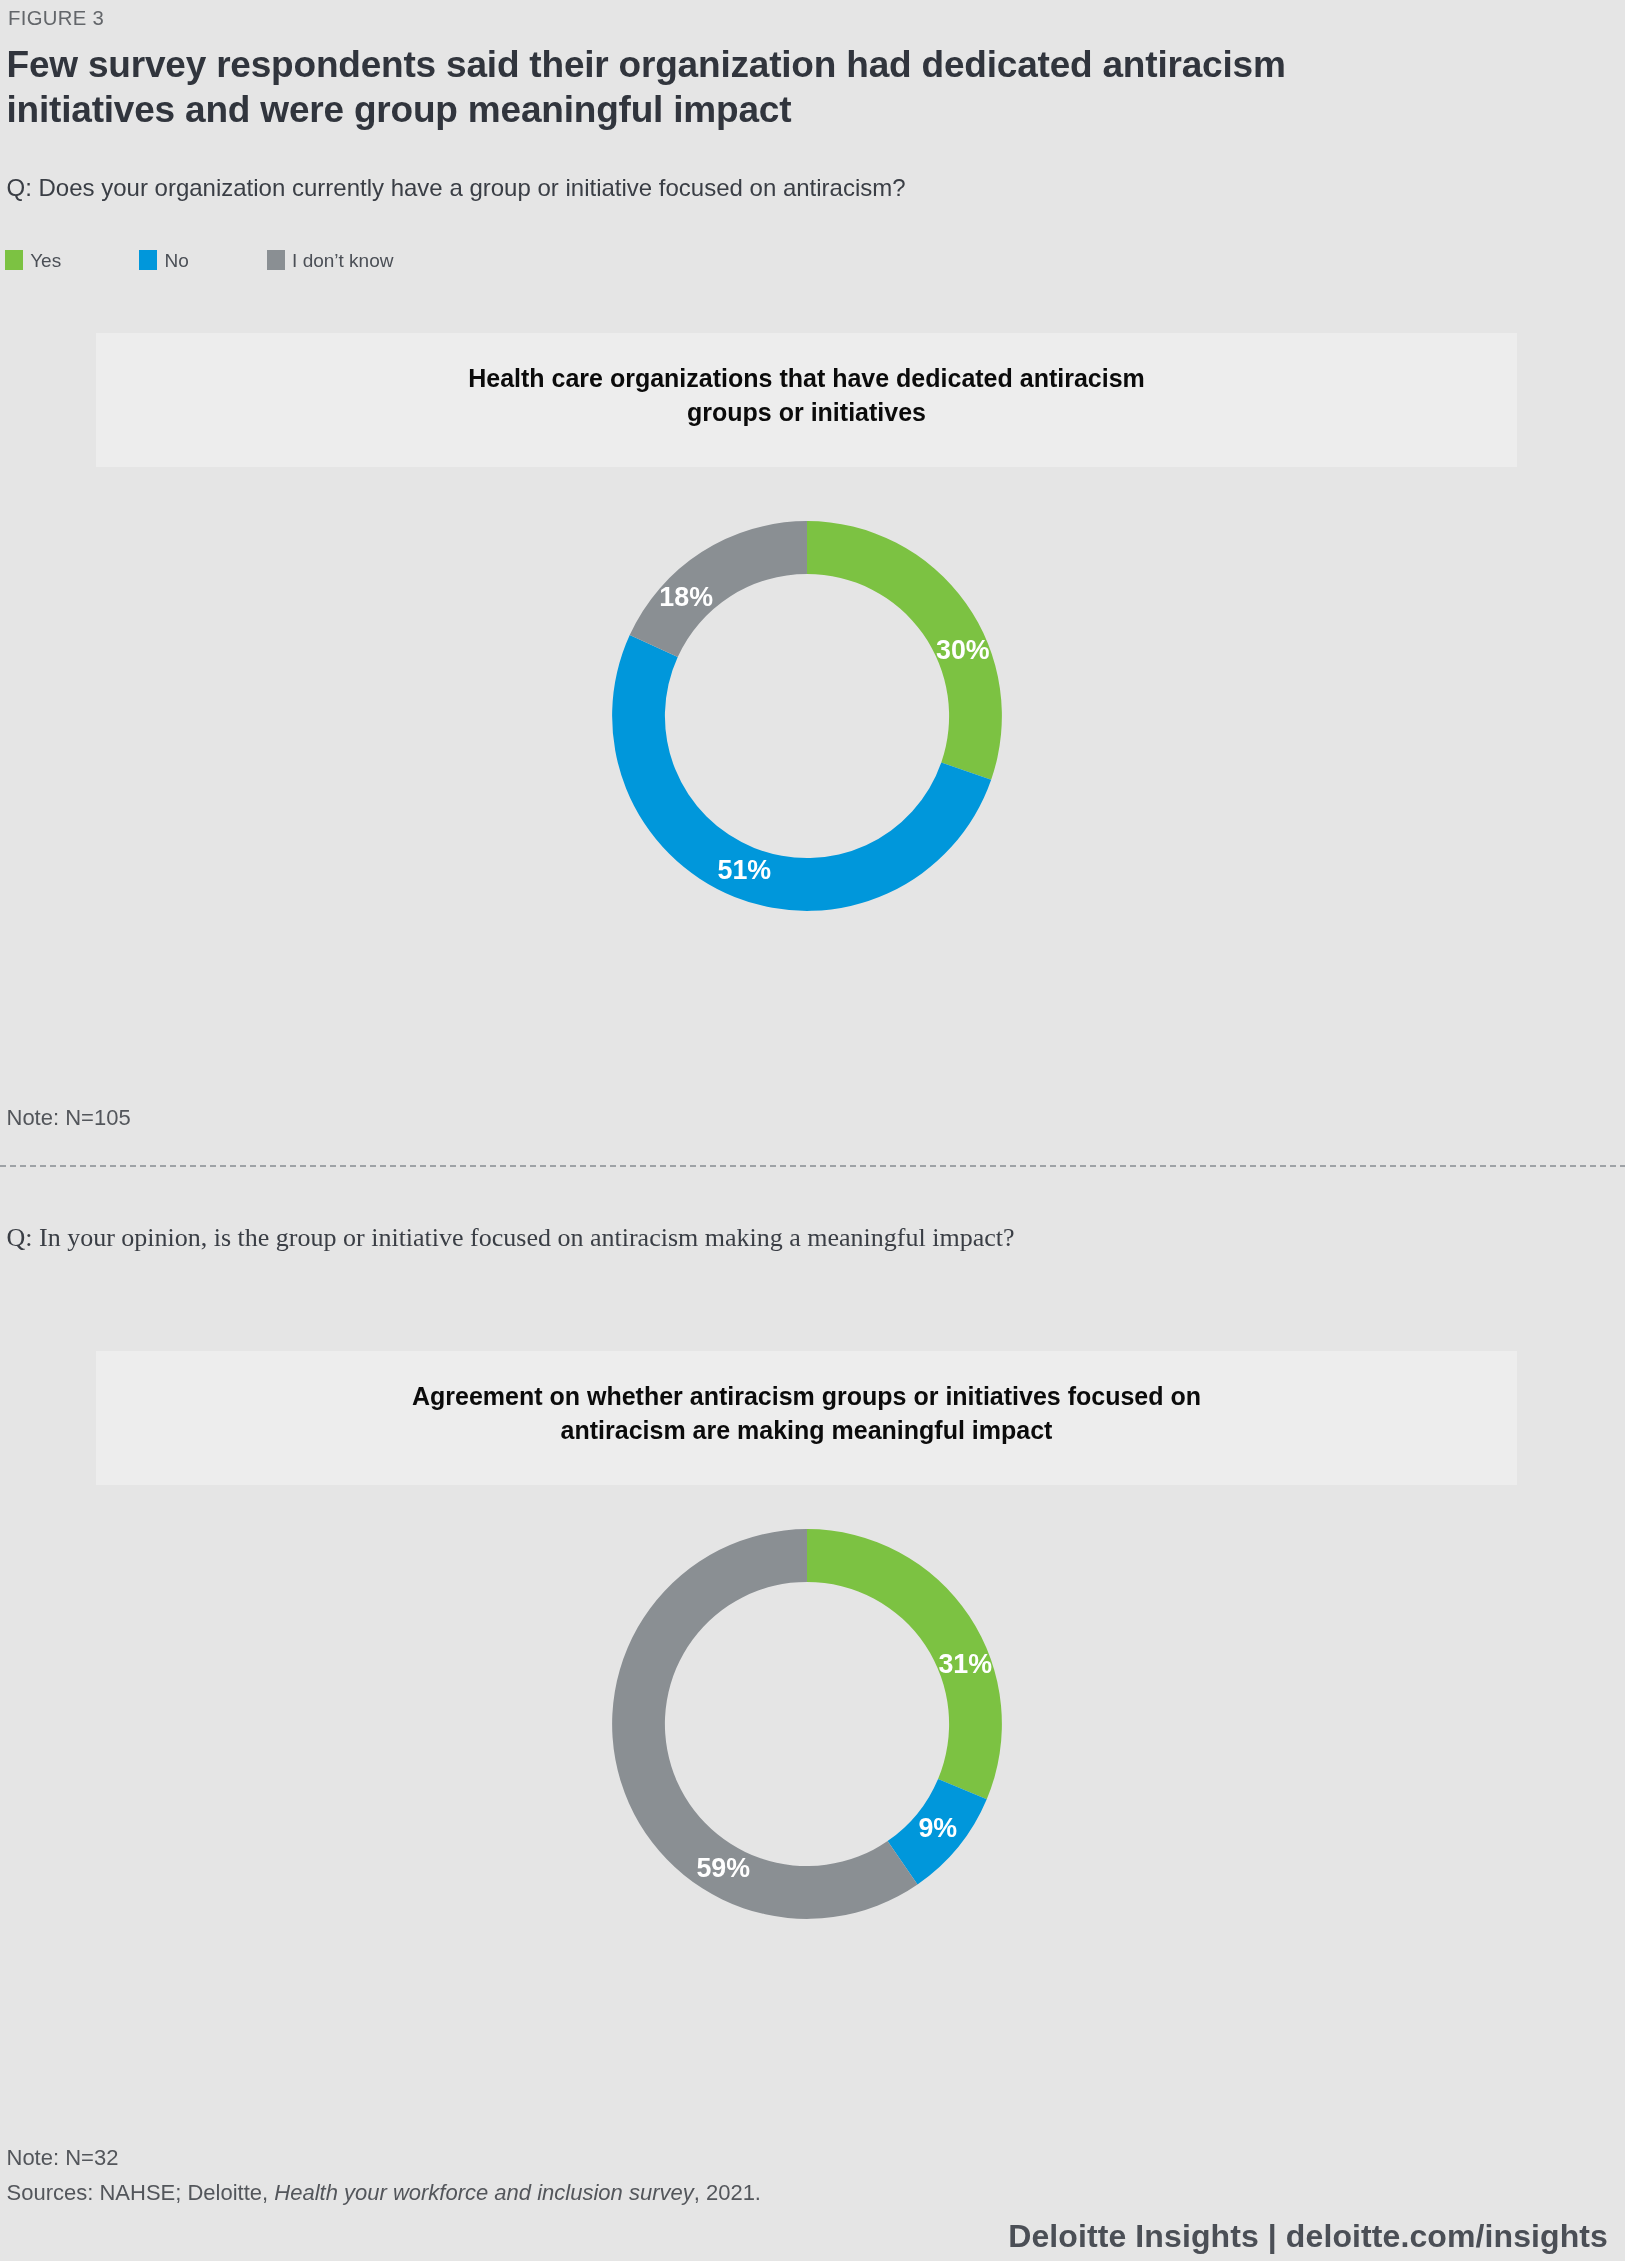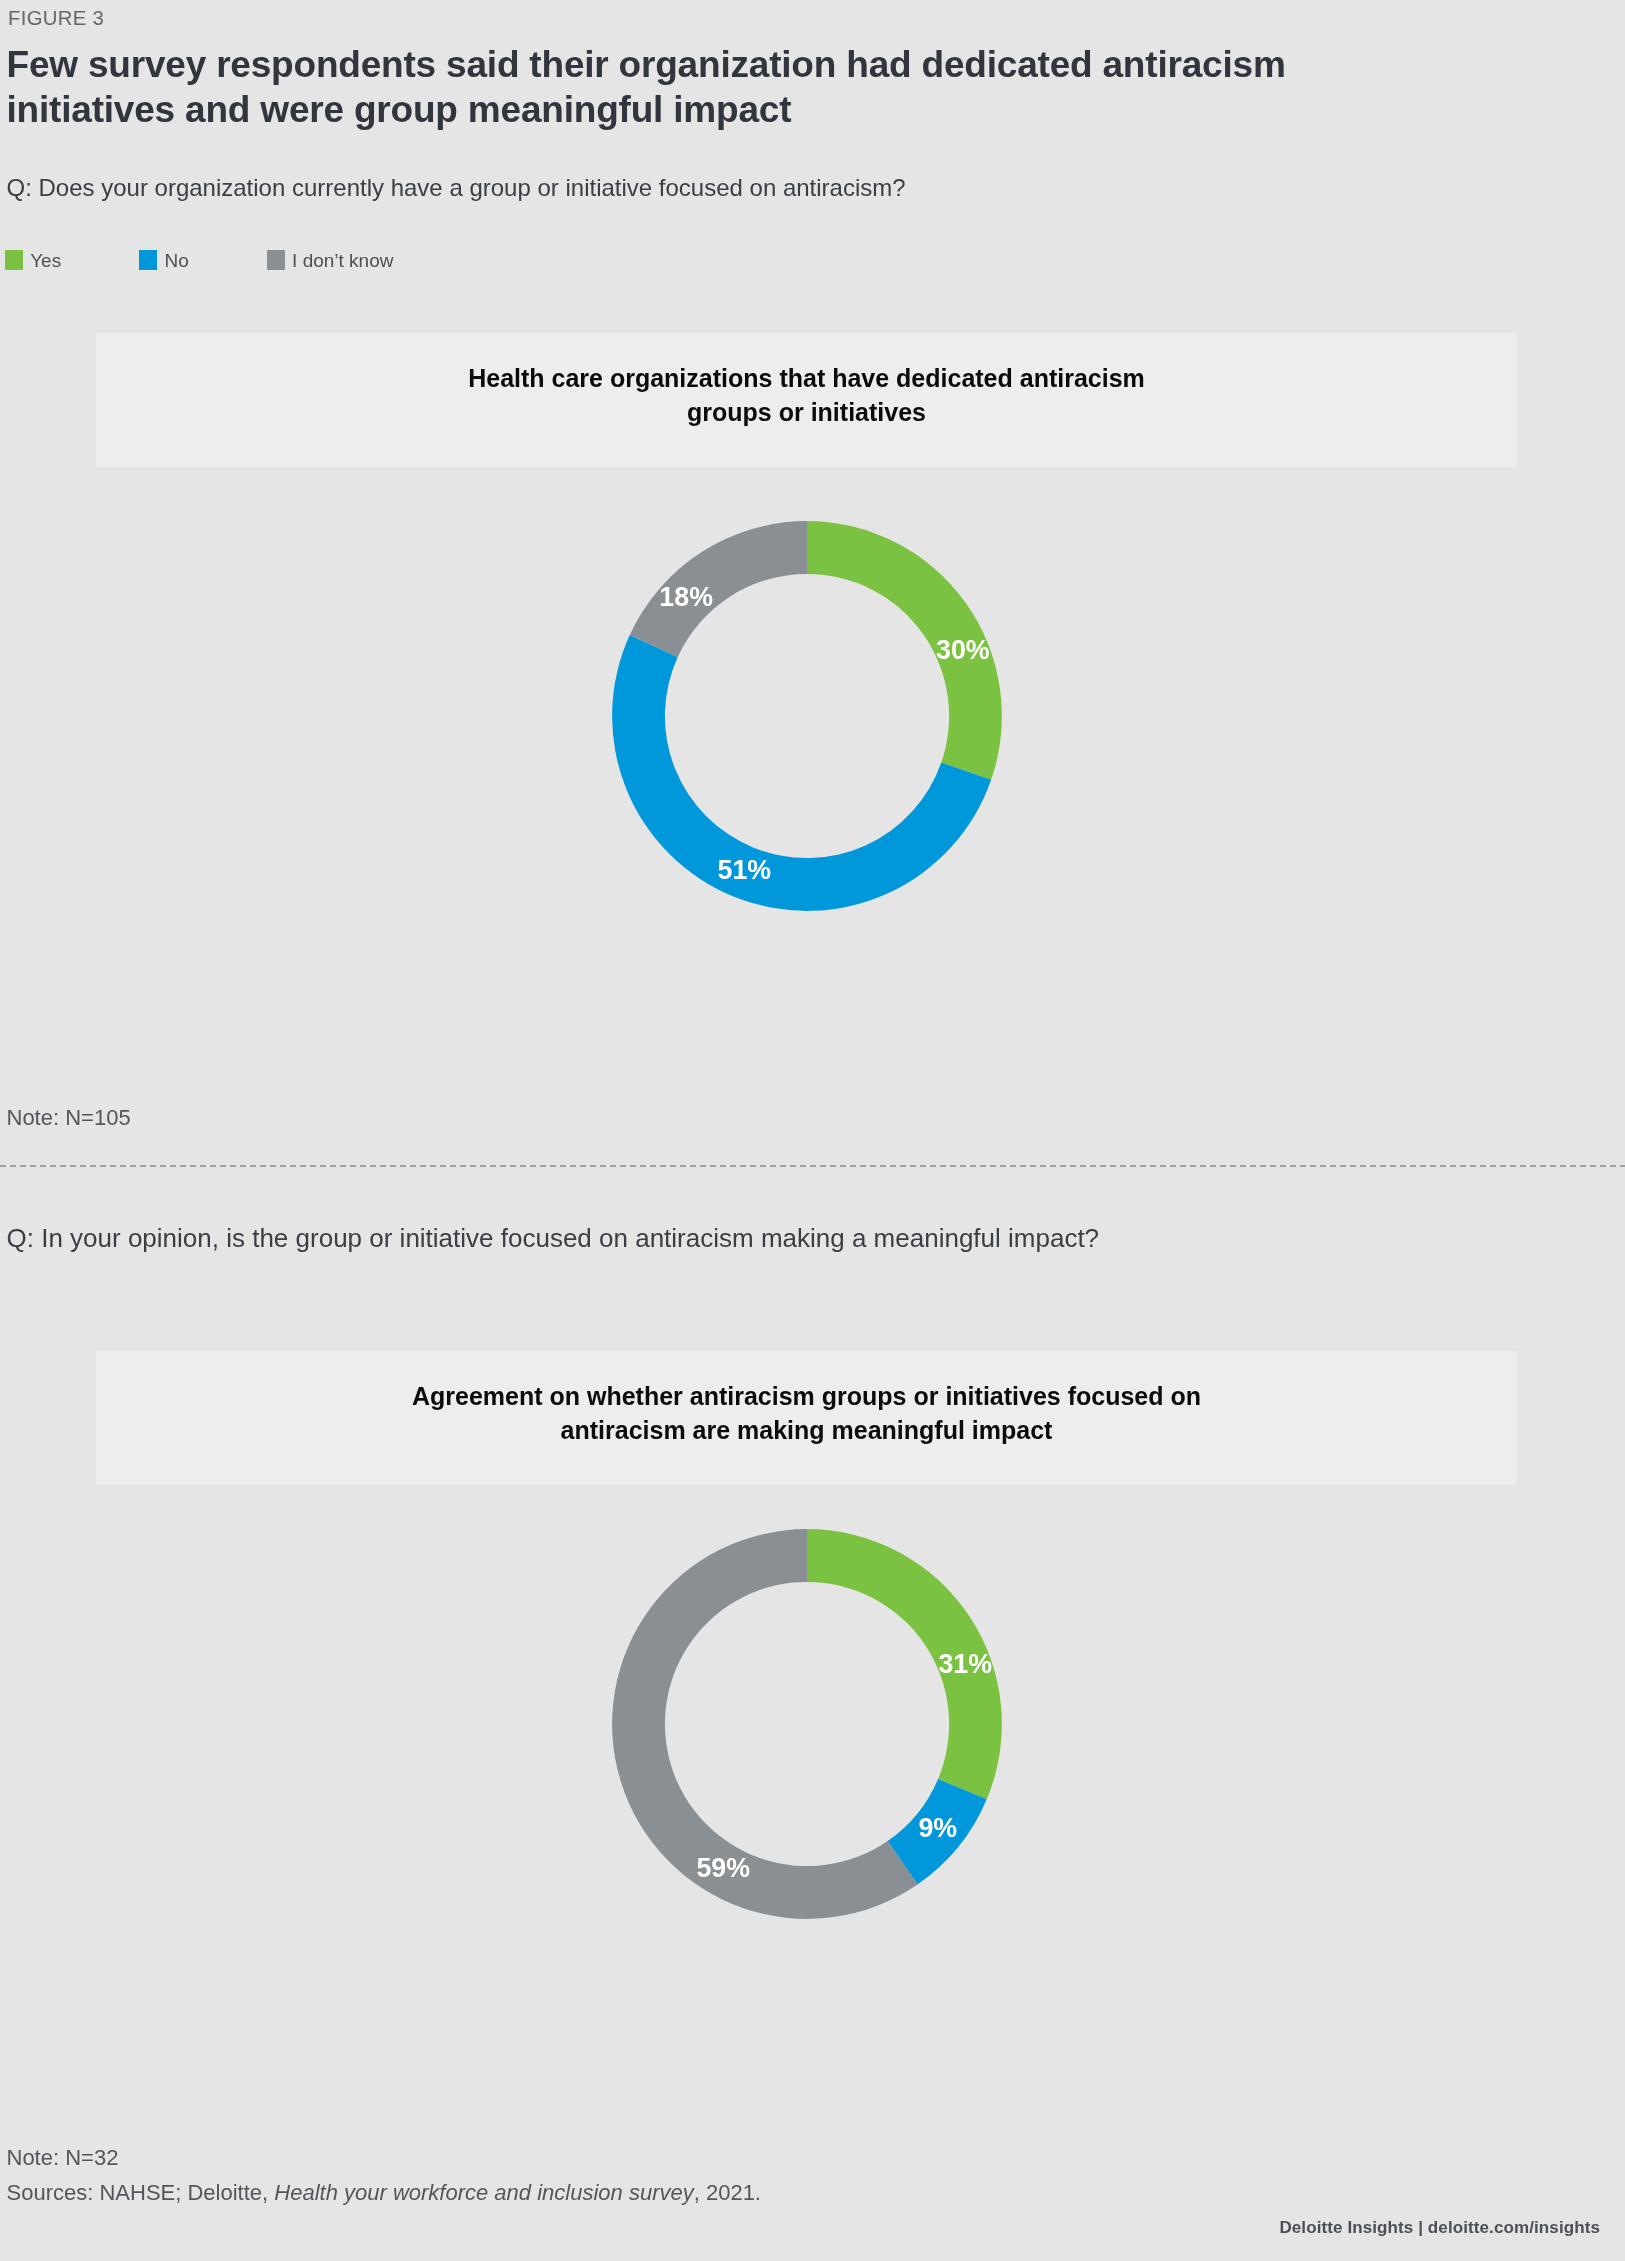--- a/index.html
+++ b/index.html
@@ -144,22 +144,22 @@
   .sources {
     position: absolute;
     left: 6.5px;
     font-size: 22px;
     color: #53565B;
   }
   .sources em { font-style: italic; }
 
   .brand {
     position: absolute;
-    right: 26px;
-    font-size: 17px;
+    right: 18px;
+    font-size: 32px;
     font-weight: 700;
     color: #4B4F56;
     letter-spacing: 0.1px;
   }
 </style>
 </head>
 <body>
 
 <div class="page">
 
@@ -200,21 +200,21 @@
           <path d="M 31.68832111491548 150.30039687954752 A 240 240 0 0 1 249.99999999999974 10 L 249.9999999999998 75 A 175 175 0 0 0 90.8144008129592 177.30237272467008 Z" fill="#8A8F93"></path>
           <text x="101.20" y="105.39" class="slice-label">18%</text>
         </svg>
     </div>
   </div>
 
   <div class="note" style="top:1105px;">Note: N=105</div>
 
   <div class="divider" style="top:1165px;"></div>
 
-  <div class="question-2" style="top:1221px;">Q: In your opinion, is the group or initiative focused on antiracism making a meaningful impact?</div>
+  <div class="question-2" style="top:1221px;font-family:Liberation Serif, serif;">Q: In your opinion, is the group or initiative focused on antiracism making a meaningful impact?</div>
 
   <div class="chart-block" style="top:1351px;">
     <div class="chart-title-band">
       <div class="chart-title">
         <span>Agreement on whether antiracism groups or initiatives focused on</span><br>
         <span>antiracism are making meaningful impact</span>
       </div>
     </div>
     <div class="donut-wrap" style="margin-top:36px;">
       <svg class="donut-svg" id="donut-1" width="406" height="406" viewBox="0 0 500 500">

